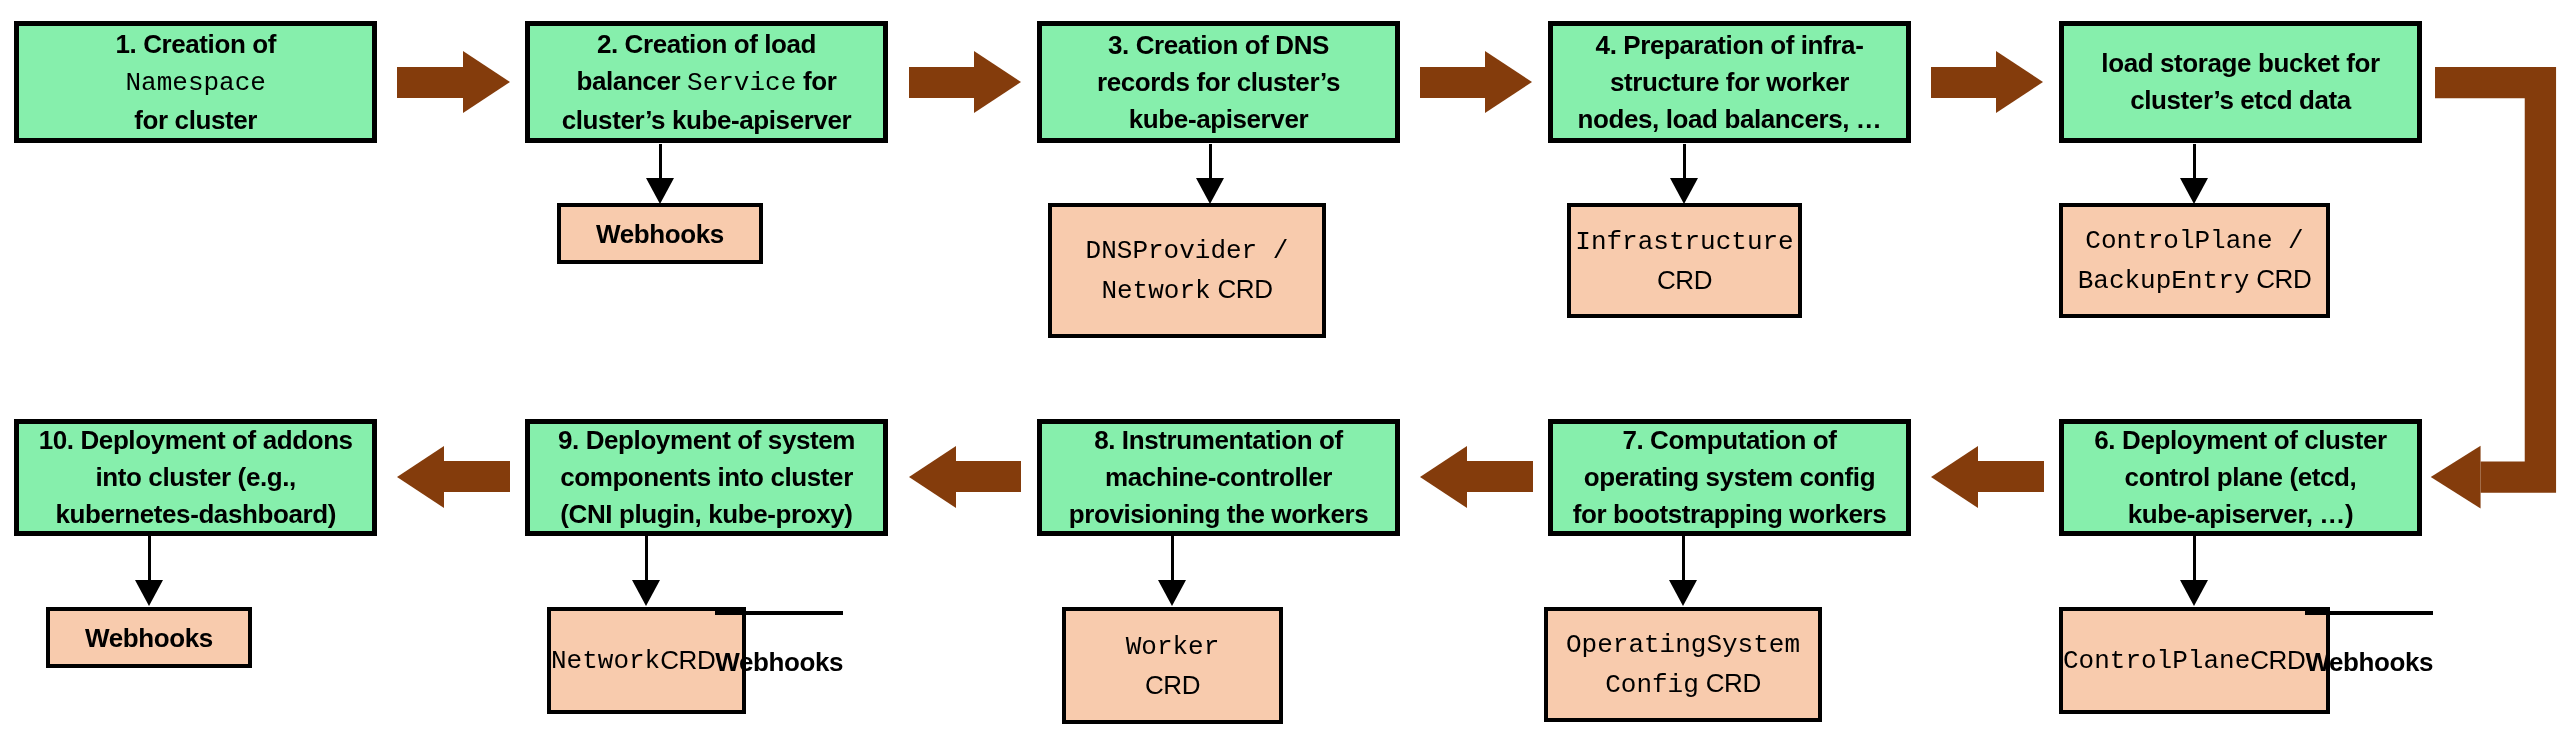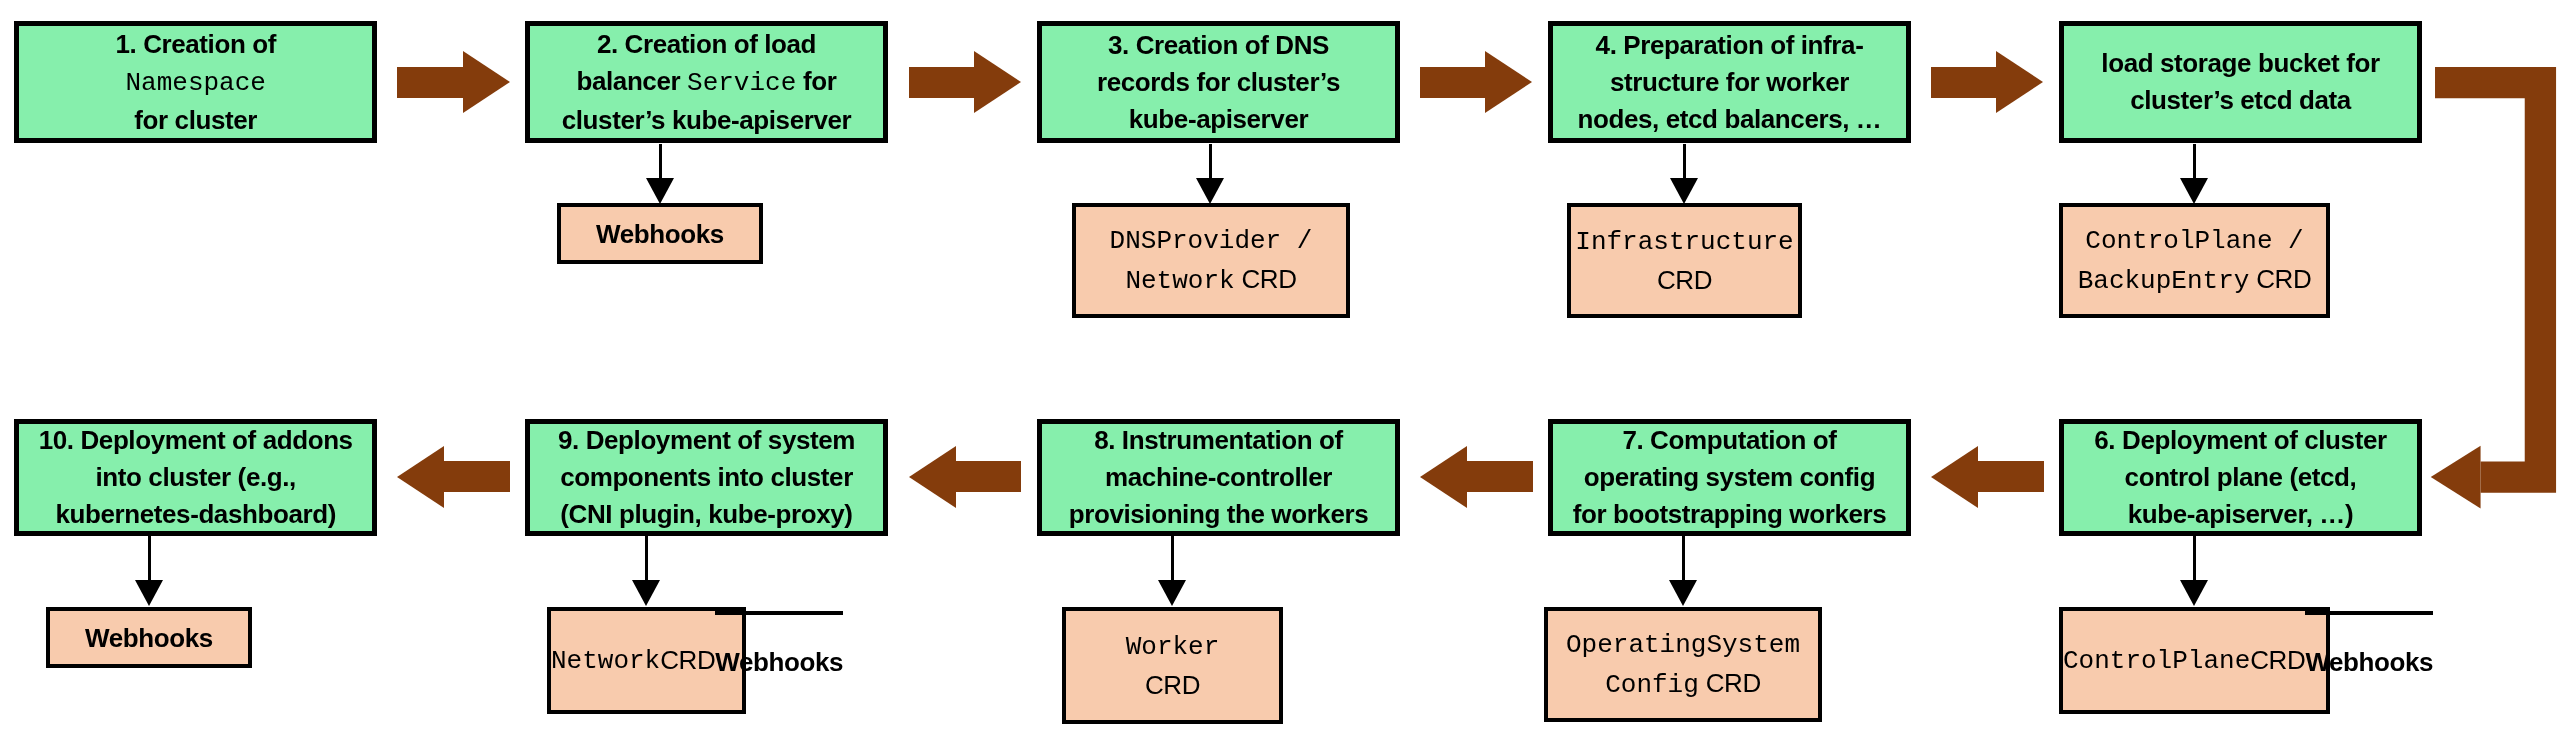--- a/index.html
+++ b/index.html
@@ -54,21 +54,21 @@
 
   <div class="box r1" style="left:1037px">
     <div><span>3. Creation of DNS</span></div>
     <div><span>records for cluster’s</span></div>
     <div><span>kube-apiserver</span></div>
   </div>
 
   <div class="box r1" style="left:1548px">
     <div><span>4. Preparation of infra-</span></div>
     <div><span>structure for worker</span></div>
-    <div><span>nodes, etcd balancers, …</span></div>
+    <div><span>nodes, load balancers, …</span></div>
   </div>
 
   <div class="box r1" style="left:2059px">
     <div><span>load storage bucket for</span></div>
     <div><span>cluster’s etcd data</span></div>
   </div>
 
   <div class="box r2" style="left:2059px">
     <div><span>6. Deployment of cluster</span></div>
     <div><span>control plane (etcd,</span></div>
@@ -96,21 +96,21 @@
   <div class="box r2" style="left:14.2px">
     <div><span>10. Deployment of addons</span></div>
     <div><span>into cluster (e.g.,</span></div>
     <div><span>kubernetes-dashboard)</span></div>
   </div>
 
   <div class="sub" style="left:557px;top:203px;width:206px;height:61px">
     <div class="wh">Webhooks</div>
   </div>
 
-  <div class="sub" style="left:1072px;top:203px;width:278px;height:115px">
+  <div class="sub" style="left:1048px;top:203px;width:278px;height:135px">
     <div><span>DNSProvider /</span></div>
     <div><span>Network</span><span class="crd"> CRD</span></div>
   </div>
 
   <div class="sub" style="left:1567px;top:203px;width:235px;height:115px">
     <div><span>Infrastructure</span></div>
     <div class="crd"><span class="crd">CRD</span></div>
   </div>
 
   <div class="sub" style="left:2059px;top:203px;width:271px;height:115px">

